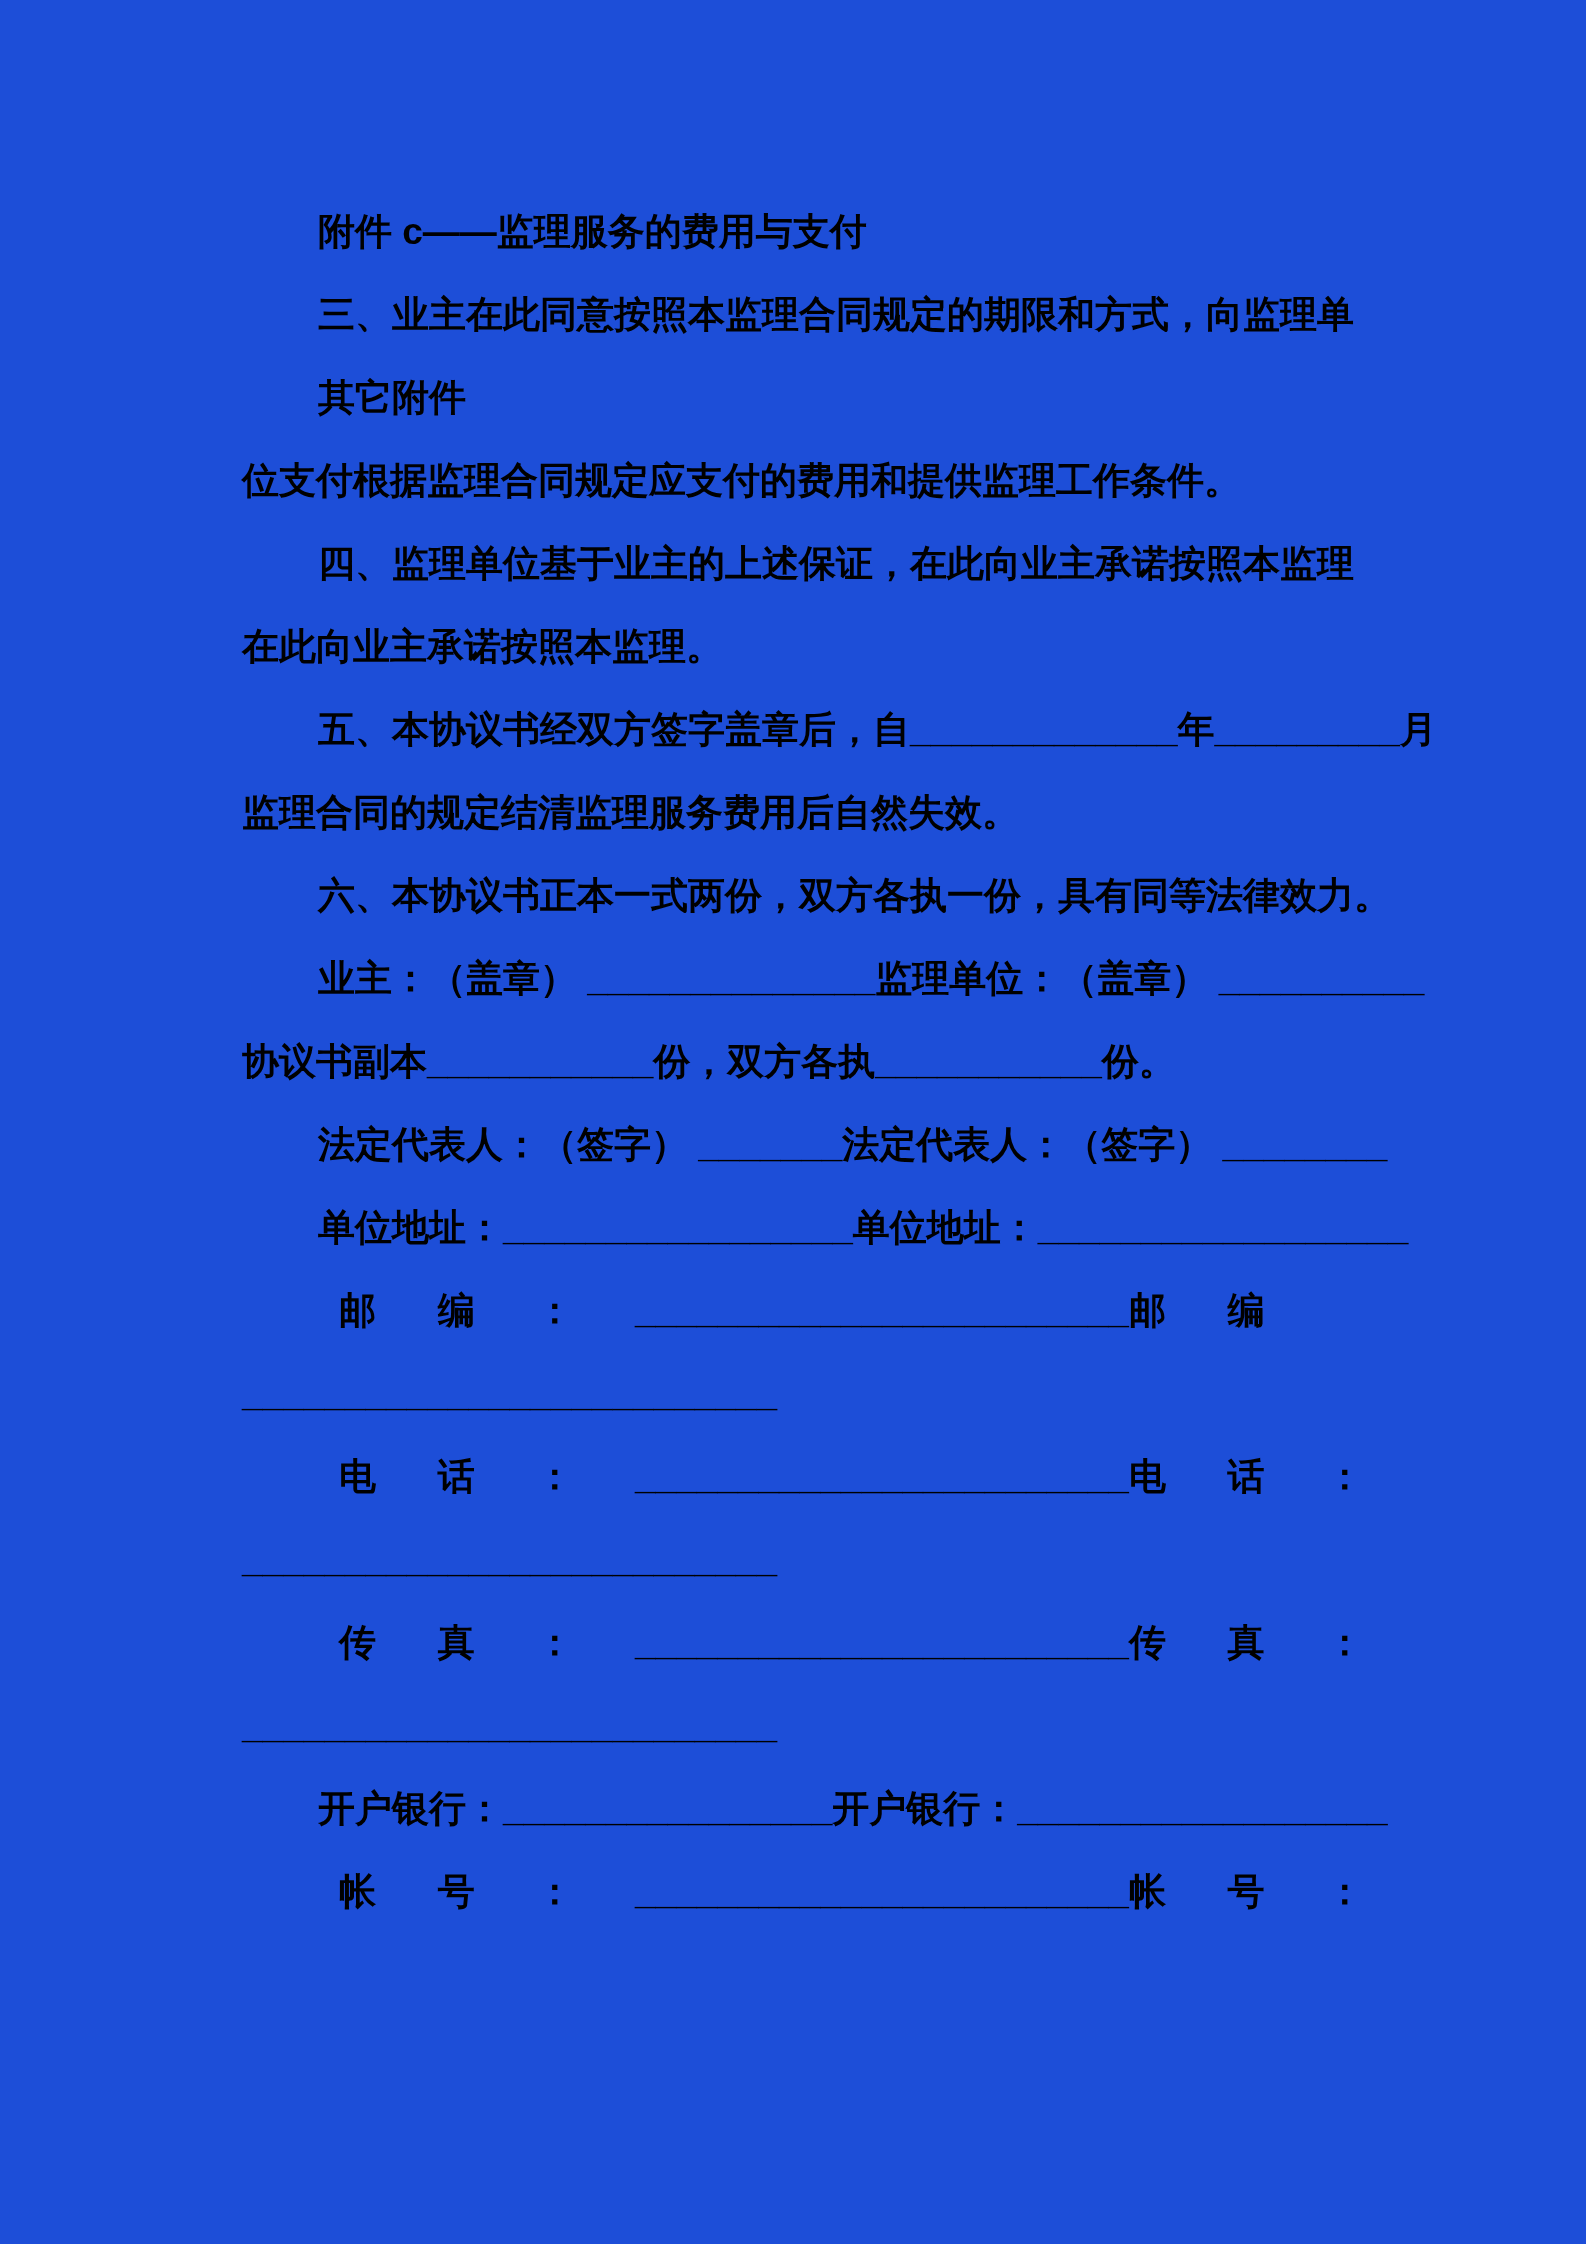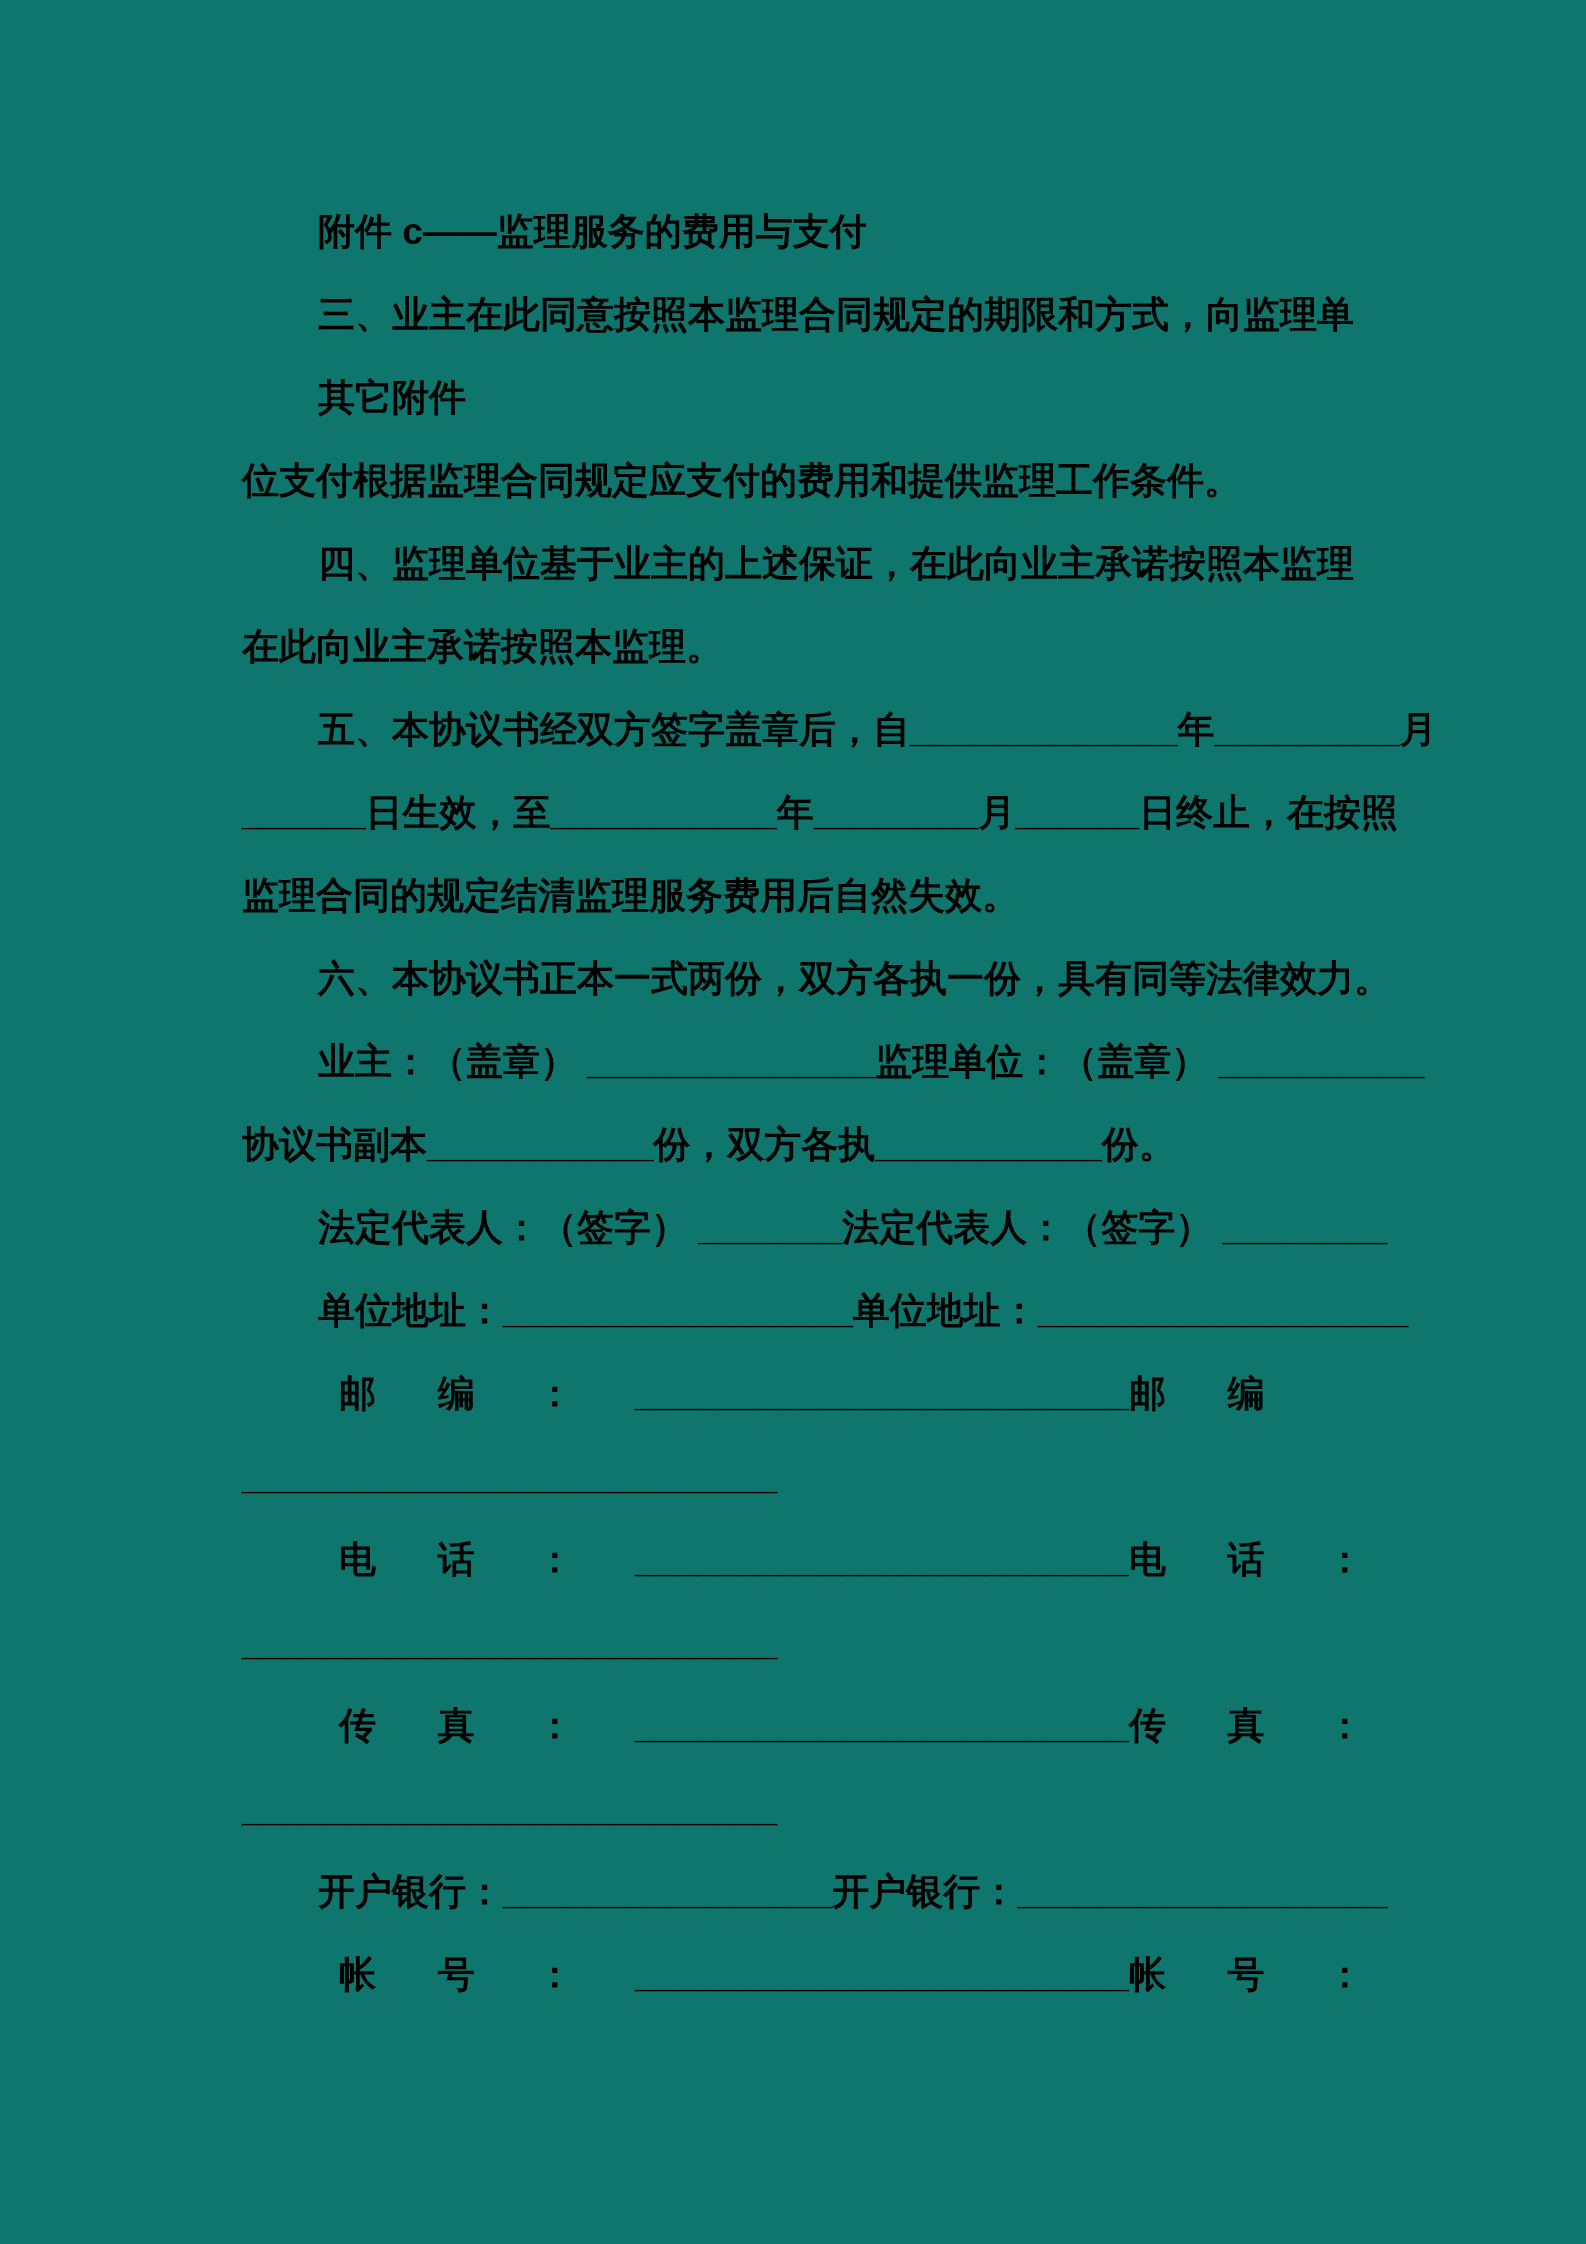--- a/index.html
+++ b/index.html
@@ -44,30 +44,29 @@
     margin-left: 76px;
   }
   
   .deep {
     margin-left: 97px;
   }
 </style>
 </head>
 <body>
 
-<div class="page" style="background: #0f766e;">
+<div class="page" style="background: #1d4ed8;">
   <div class="doc" style="color: rgb(0, 0, 0);">
     <div class="line indent">附件 c——监理服务的费用与支付</div>
     <div class="line indent">三、业主在此同意按照本监理合同规定的期限和方式，向监理单</div>
     <div class="line indent">其它附件</div>
     <div class="line">位支付根据监理合同规定应支付的费用和提供监理工作条件。</div>
     <div class="line indent">四、监理单位基于业主的上述保证，在此向业主承诺按照本监理</div>
     <div class="line">在此向业主承诺按照本监理。</div>
     <div class="line indent">五、本协议书经双方签字盖章后，自_____________年_________月</div>
-    <div class="line">______日生效，至___________年________月______日终止，在按照</div>
     <div class="line">监理合同的规定结清监理服务费用后自然失效。</div>
     <div class="line indent">六、本协议书正本一式两份，双方各执一份，具有同等法律效力。</div>
     <div class="line indent">业主：（盖章） ______________监理单位：（盖章） __________</div>
     <div class="line">协议书副本___________份，双方各执___________份。</div>
     <div class="line indent">法定代表人：（签字） _______法定代表人：（签字） ________</div>
     <div class="line indent">单位地址：_________________单位地址：__________________</div>
     <div class="line deep">邮      编      ：      ________________________邮      编</div>
     <div class="line">__________________________</div>
     <div class="line deep">电      话      ：      ________________________电      话      ：</div>
     <div class="line">__________________________</div>

